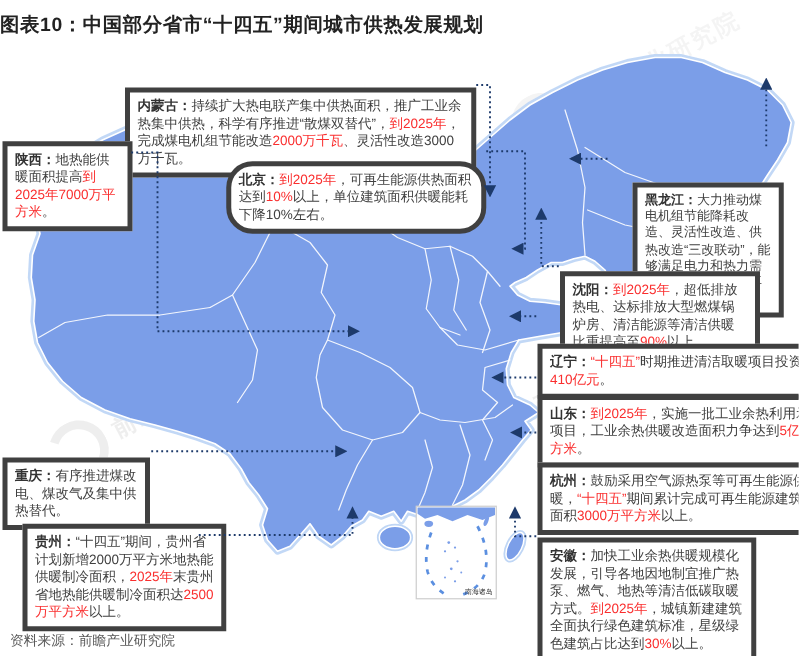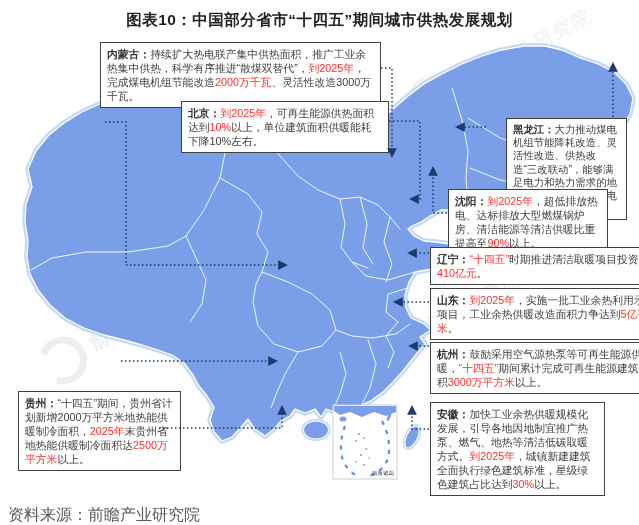--- a/index.html
+++ b/index.html
@@ -1,55 +1,55 @@
 <!DOCTYPE html>
 <html><head>
 <meta charset="utf-8">
 <style>
   html,body{margin:0;padding:0;background:#fff;}
   #canvas{
     position:relative;width:639px;height:525px;background:#ffffff;
     font-family:"Liberation Sans","DejaVu Sans",sans-serif;overflow:hidden;
   }
   .title{
-    position:absolute;left:0;top:10px;width:639px;text-align:center;
+    position:absolute;left:0;top:10px;width:639px;text-align:left;
     font-size:15.5px;font-weight:bold;color:#222;letter-spacing:.5px;
   }
   svg.layer{position:absolute;left:0;top:0;}
   
   .callout{
-    position:absolute;background:#ffffff;border:1px solid #404040;
+    position:absolute;background:#ffffff;border:4px solid #404040;
     padding:4px 6px;font-size:10.8px;line-height:1.3;color:#404040;
-    box-sizing:border-box;z-index:5;
+    box-sizing:border-box;z-index:5;margin-top:28px;
   }
   .seg-b{font-weight:bold;color:#333;}
   .seg-r{color:#fa2e2e;}
   .pos-neimenggu{left:100px;top:42px;width:281px;}
   .pos-shaanxi{left:2px;top:85px;width:104px;}
-  .pos-beijing{left:181px;top:101px;width:208px;}
+  .pos-beijing{left:181px;top:101px;width:208px;border-radius:21px;}
   .pos-heilongjiang{left:506px;top:118px;width:121px;font-size:10.4px;line-height:1.27;}
   .pos-shenyang{left:448px;top:189px;width:160px;}
   .pos-liaoning{left:430px;top:247px;width:224px;}
   .pos-shandong{left:430px;top:288px;width:240px;}
   .pos-hangzhou{left:430px;top:342px;width:252px;}
   .pos-anhui{left:430px;top:402px;width:175px;}
   .pos-chongqing{left:2px;top:338px;width:118px;}
   .pos-guizhou{left:18px;top:391px;width:163px;}
   
   .wm{
     position:absolute;color:#9a9a9a;opacity:.16;transform:rotate(-28deg);
     display:flex;align-items:center;gap:8px;z-index:2;pointer-events:none;
   }
   .wm .ring{
     width:34px;height:34px;border-radius:50%;border:7px solid currentColor;
     border-left-color:transparent;flex:0 0 auto;
   }
   .wm .wmt{font-size:19px;font-weight:bold;letter-spacing:2px;white-space:nowrap;}
   
-  .footer-left{position:absolute;left:8px;top:505px;font-size:16px;color:#595959;}
+  .footer-left{position:absolute;left:8px;top:505px;font-size:11px;color:#595959;}
   .footer-right{position:absolute;right:8px;top:505px;font-size:12.5px;color:#4d4d4d;margin-top:28px;}
 </style>
 </head>
 <body>
 
 <div id="canvas">
 
   <div class="title">图表10：中国部分省市“十四五”期间城市供热发展规划</div>
 
   <div class="wm" style="left:120px;top:150px;">
@@ -140,25 +140,27 @@
       <path marker-end="url(#ah)" d="M429,253 H409"></path>
       <path marker-end="url(#ah)" d="M429,302 H395"></path>
       <path marker-end="url(#ah)" d="M429,346 H410"></path>
       <path marker-end="url(#ah)" d="M429,429 H412 V407"></path>
       <path marker-end="url(#ah)" d="M121,361 H276"></path>
       <path marker-end="url(#ah)" d="M159,428 H282 V407"></path>
     </g>
   </svg>
 
   <div class="callout pos-neimenggu"><span class="seg-b">内蒙古：</span><span>持续扩大热电联产集中供热面积，推广工业余热集中供热，科学有序推进“散煤双替代”，</span><span class="seg-r">到2025年</span><span>，完成煤电机组节能改造</span><span class="seg-r">2000万千瓦</span><span>、灵活性改造3000万千瓦。</span></div>
+  <div class="callout pos-shaanxi"><span class="seg-b">陕西：</span><span>地热能供暖面积提高</span><span class="seg-r">到2025年7000万平方米</span><span>。</span></div>
   <div class="callout pos-beijing"><span class="seg-b">北京：</span><span class="seg-r">到2025年</span><span>，可再生能源供热面积达到</span><span class="seg-r">10%</span><span>以上，单位建筑面积供暖能耗下降10%左右。</span></div>
   <div class="callout pos-heilongjiang"><span class="seg-b">黑龙江：</span><span>大力推动煤电机组节能降耗改造、灵活性改造、供热改造“三改联动”，能够满足电力和热力需求的地区原则上不再新增煤电规模。</span></div>
   <div class="callout pos-shenyang"><span class="seg-b">沈阳：</span><span class="seg-r">到2025年</span><span>，超低排放热电、达标排放大型燃煤锅炉房、清洁能源等清洁供暖比重提高至</span><span class="seg-r">90%</span><span>以上。</span></div>
   <div class="callout pos-liaoning"><span class="seg-b">辽宁：</span><span class="seg-r">“十四五”</span><span>时期推进清洁取暖项目投资</span><span class="seg-r">410亿元</span><span>。</span></div>
   <div class="callout pos-shandong"><span class="seg-b">山东：</span><span class="seg-r">到2025年</span><span>，实施一批工业余热利用示范项目，工业余热供暖改造面积力争达到</span><span class="seg-r">5亿平方米</span><span>。</span></div>
   <div class="callout pos-hangzhou"><span class="seg-b">杭州：</span><span>鼓励采用空气源热泵等可再生能源供暖，</span><span class="seg-r">“十四五”</span><span>期间累计完成可再生能源建筑应用面积</span><span class="seg-r">3000万平方米</span><span>以上。</span></div>
   <div class="callout pos-anhui"><span class="seg-b">安徽：</span><span>加快工业余热供暖规模化发展，引导各地因地制宜推广热泵、燃气、地热等清洁低碳取暖方式。</span><span class="seg-r">到2025年</span><span>，城镇新建建筑全面执行绿色建筑标准，星级绿色建筑占比达到</span><span class="seg-r">30%</span><span>以上。</span></div>
+  <div class="callout pos-chongqing"><span class="seg-b">重庆：</span><span>有序推进煤改电、煤改气及集中供热替代。</span></div>
   <div class="callout pos-guizhou"><span class="seg-b">贵州：</span><span>“十四五”期间，贵州省计划新增2000万平方米地热能供暖制冷面积，</span><span class="seg-r">2025年</span><span>末贵州省地热能供暖制冷面积达</span><span class="seg-r">2500万平方米</span><span>以上。</span></div>
 
   <div class="footer-left">资料来源：前瞻产业研究院</div>
   <div class="footer-right">@前瞻经济学人APP</div>
 
 </div>
 
 </body></html>

